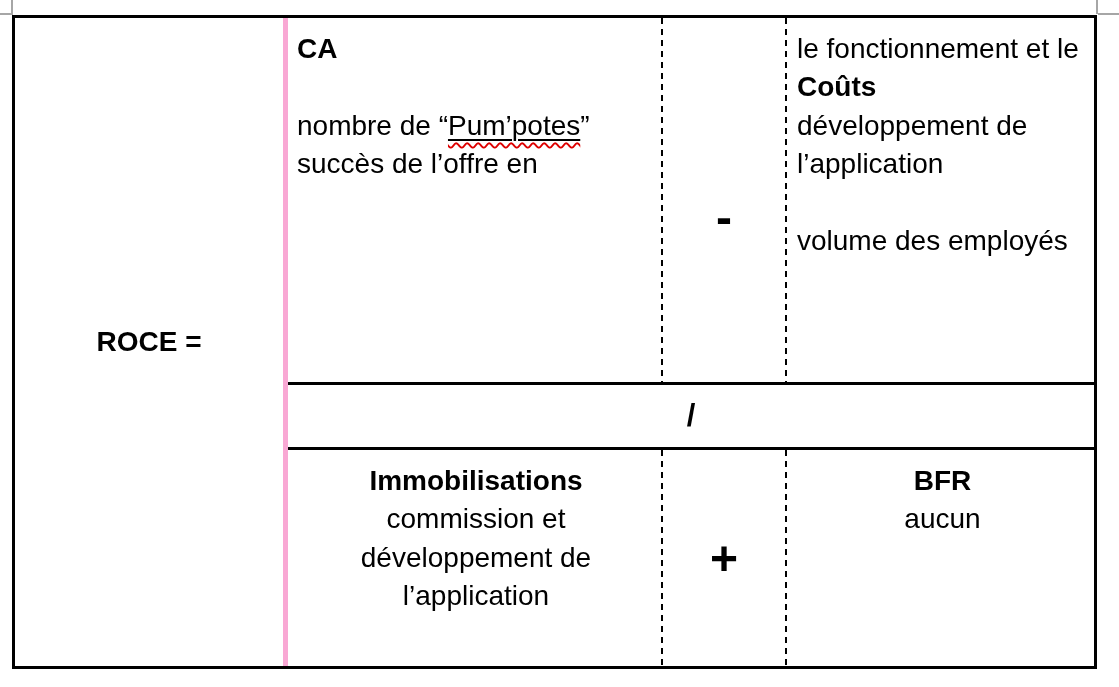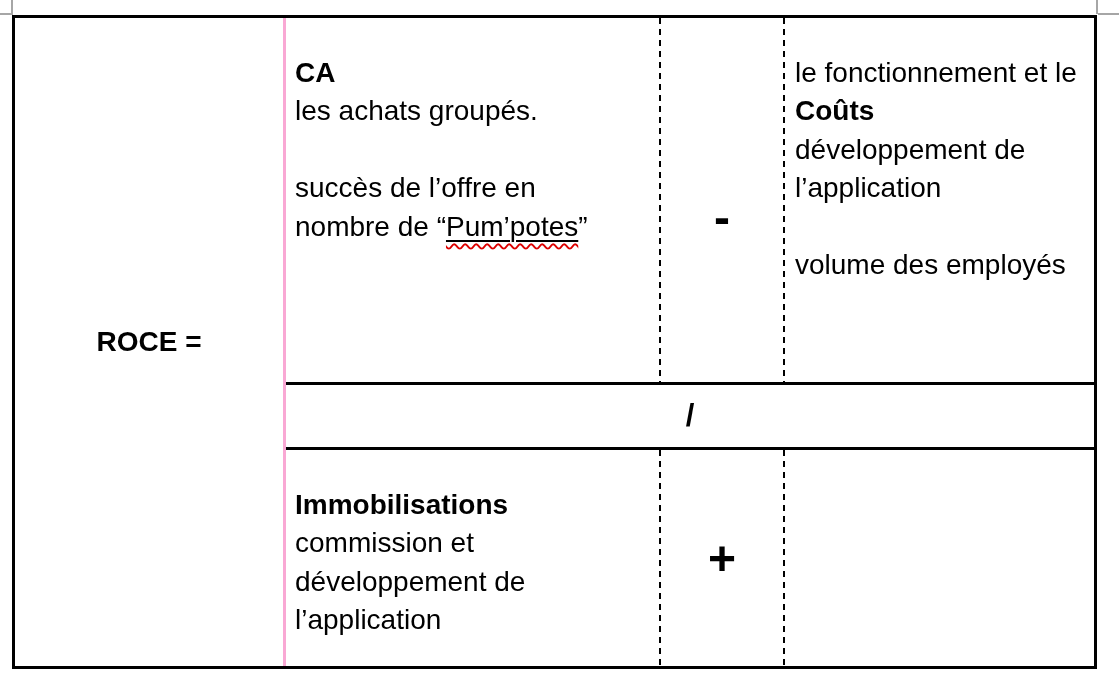--- a/index.html
+++ b/index.html
@@ -11,32 +11,32 @@
   .gl-tl-v { left:11px;  top:0;    width:2px;  height:15px; }
   .gl-tl-h { left:0;     top:13px; width:11px; height:2px; }
   .gl-tr-v { left:1096px;top:0;    width:2px;  height:14px; }
   .gl-tr-h { left:1098px;top:13px; width:21px; height:2px; }
 
   .roce-table {
     position:absolute; left:12px; top:15px; width:1085px; height:654px;
     box-sizing:border-box; border:3px solid #000; display:flex; background:#fff;
   }
   .roce-cell {
-    flex:0 0 268px; border-right:3px solid #f9a8d4;
+    flex:0 0 268px; border-right:5px solid #f9a8d4;
     display:flex; align-items:center; justify-content:center;
     font-weight:bold; font-size:28px;
   }
   .fraction { flex:1; display:flex; flex-direction:column; min-width:0; }
   .frac-row { display:flex; min-height:0; }
   .numerator { height:364px; }
-  .denominator { flex:1; }
+  .denominator { flex:1;text-align:center; }
 
   .text-cell {
     box-sizing:border-box; padding:12px 6px 0 9px;
-    font-size:28px; line-height:38.4px;margin-top:24px;
+    font-size:28px; line-height:38.4px;
   }
   .cell-left  { flex:0 0 373px; }
   .cell-right { flex:1; padding-left:10px; min-width:0; }
   .cell-title { font-weight:bold; }
   .line { min-height:38.4px; }
   .spacer { height:38.4px; }
 
   .vdash {
     flex:0 0 2px; width:2px;
     background-image:repeating-linear-gradient(to bottom, #000 0 6px, transparent 6px 11px);
@@ -71,24 +71,23 @@
 
     <div class="roce-cell">
       <span>ROCE =</span>
     </div>
 
     <div class="fraction">
 
       <div class="frac-row numerator">
         <div class="text-cell cell-left">
           <div class="line cell-title">CA</div>
-          <div class="line">les achats groupés.</div>
           <div class="spacer"></div>
+          <div class="line"><span>nombre de “</span><span class="u-black"><span class="u-red">Pum’potes</span></span><span>”</span></div>
           <div class="line">succès de l’offre en</div>
-          <div class="line"><span>nombre de “</span><span class="u-black"><span class="u-red">Pum’potes</span></span><span>”</span></div>
         </div>
         <div class="vdash"></div>
         <div class="op-cell">
           <span class="op-minus">-</span>
         </div>
         <div class="vdash"></div>
         <div class="text-cell cell-right">
           <div class="line">le fonctionnement et le</div>
           <div class="line cell-title">Coûts</div>
           <div class="line">développement de</div>
@@ -107,17 +106,21 @@
           <div class="line cell-title">Immobilisations</div>
           <div class="line">commission et</div>
           <div class="line">développement de</div>
           <div class="line">l’application</div>
         </div>
         <div class="vdash"></div>
         <div class="op-cell">
           <span>+</span>
         </div>
         <div class="vdash"></div>
+        <div class="text-cell cell-right">
+          <div class="line cell-title">BFR</div>
+          <div class="line">aucun</div>
+        </div>
       </div>
 
     </div>
   </div>
 </div>
 
 </body></html>

